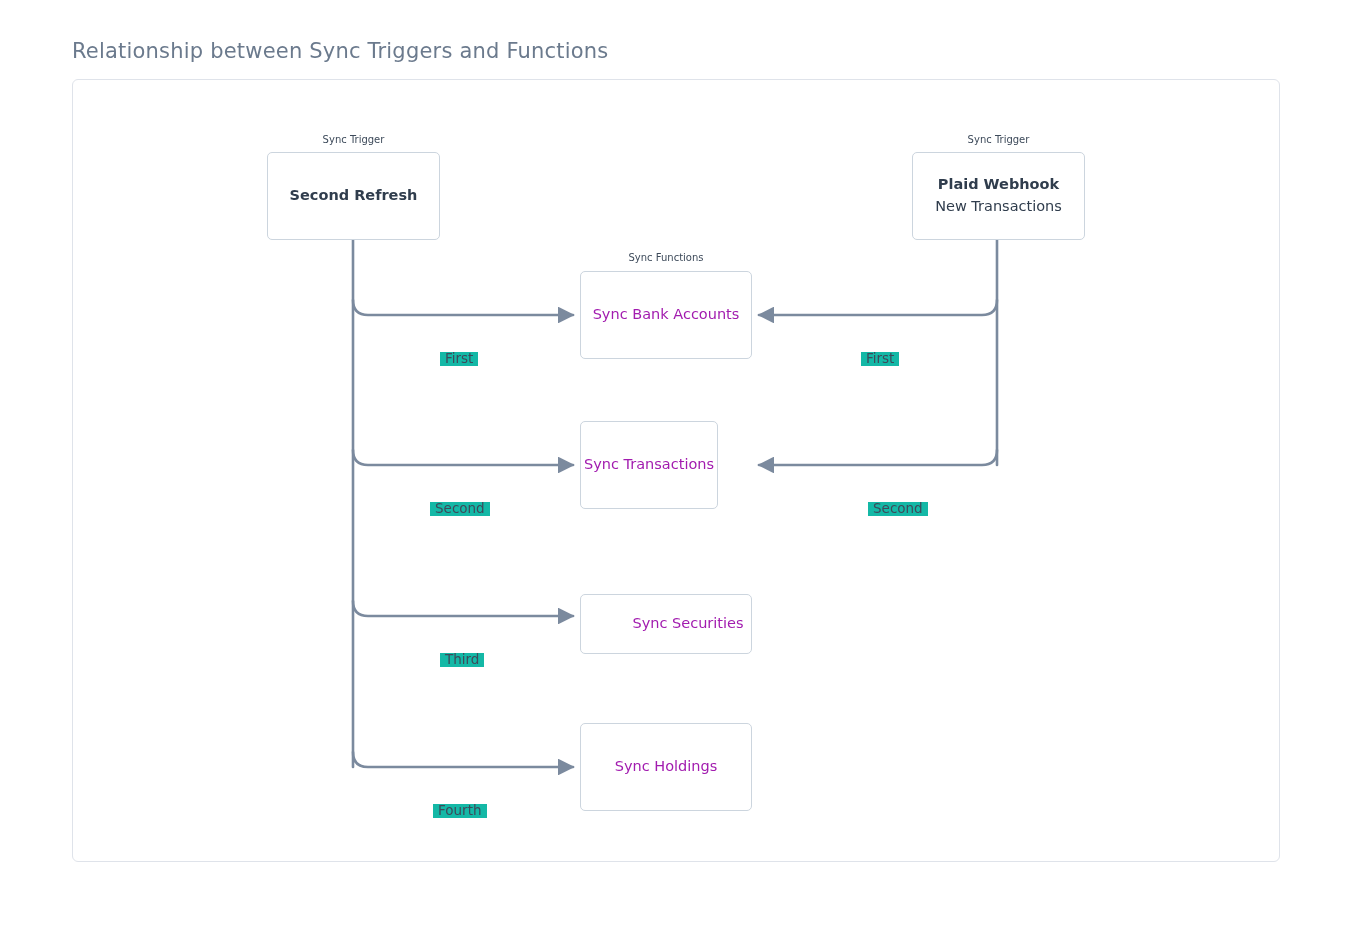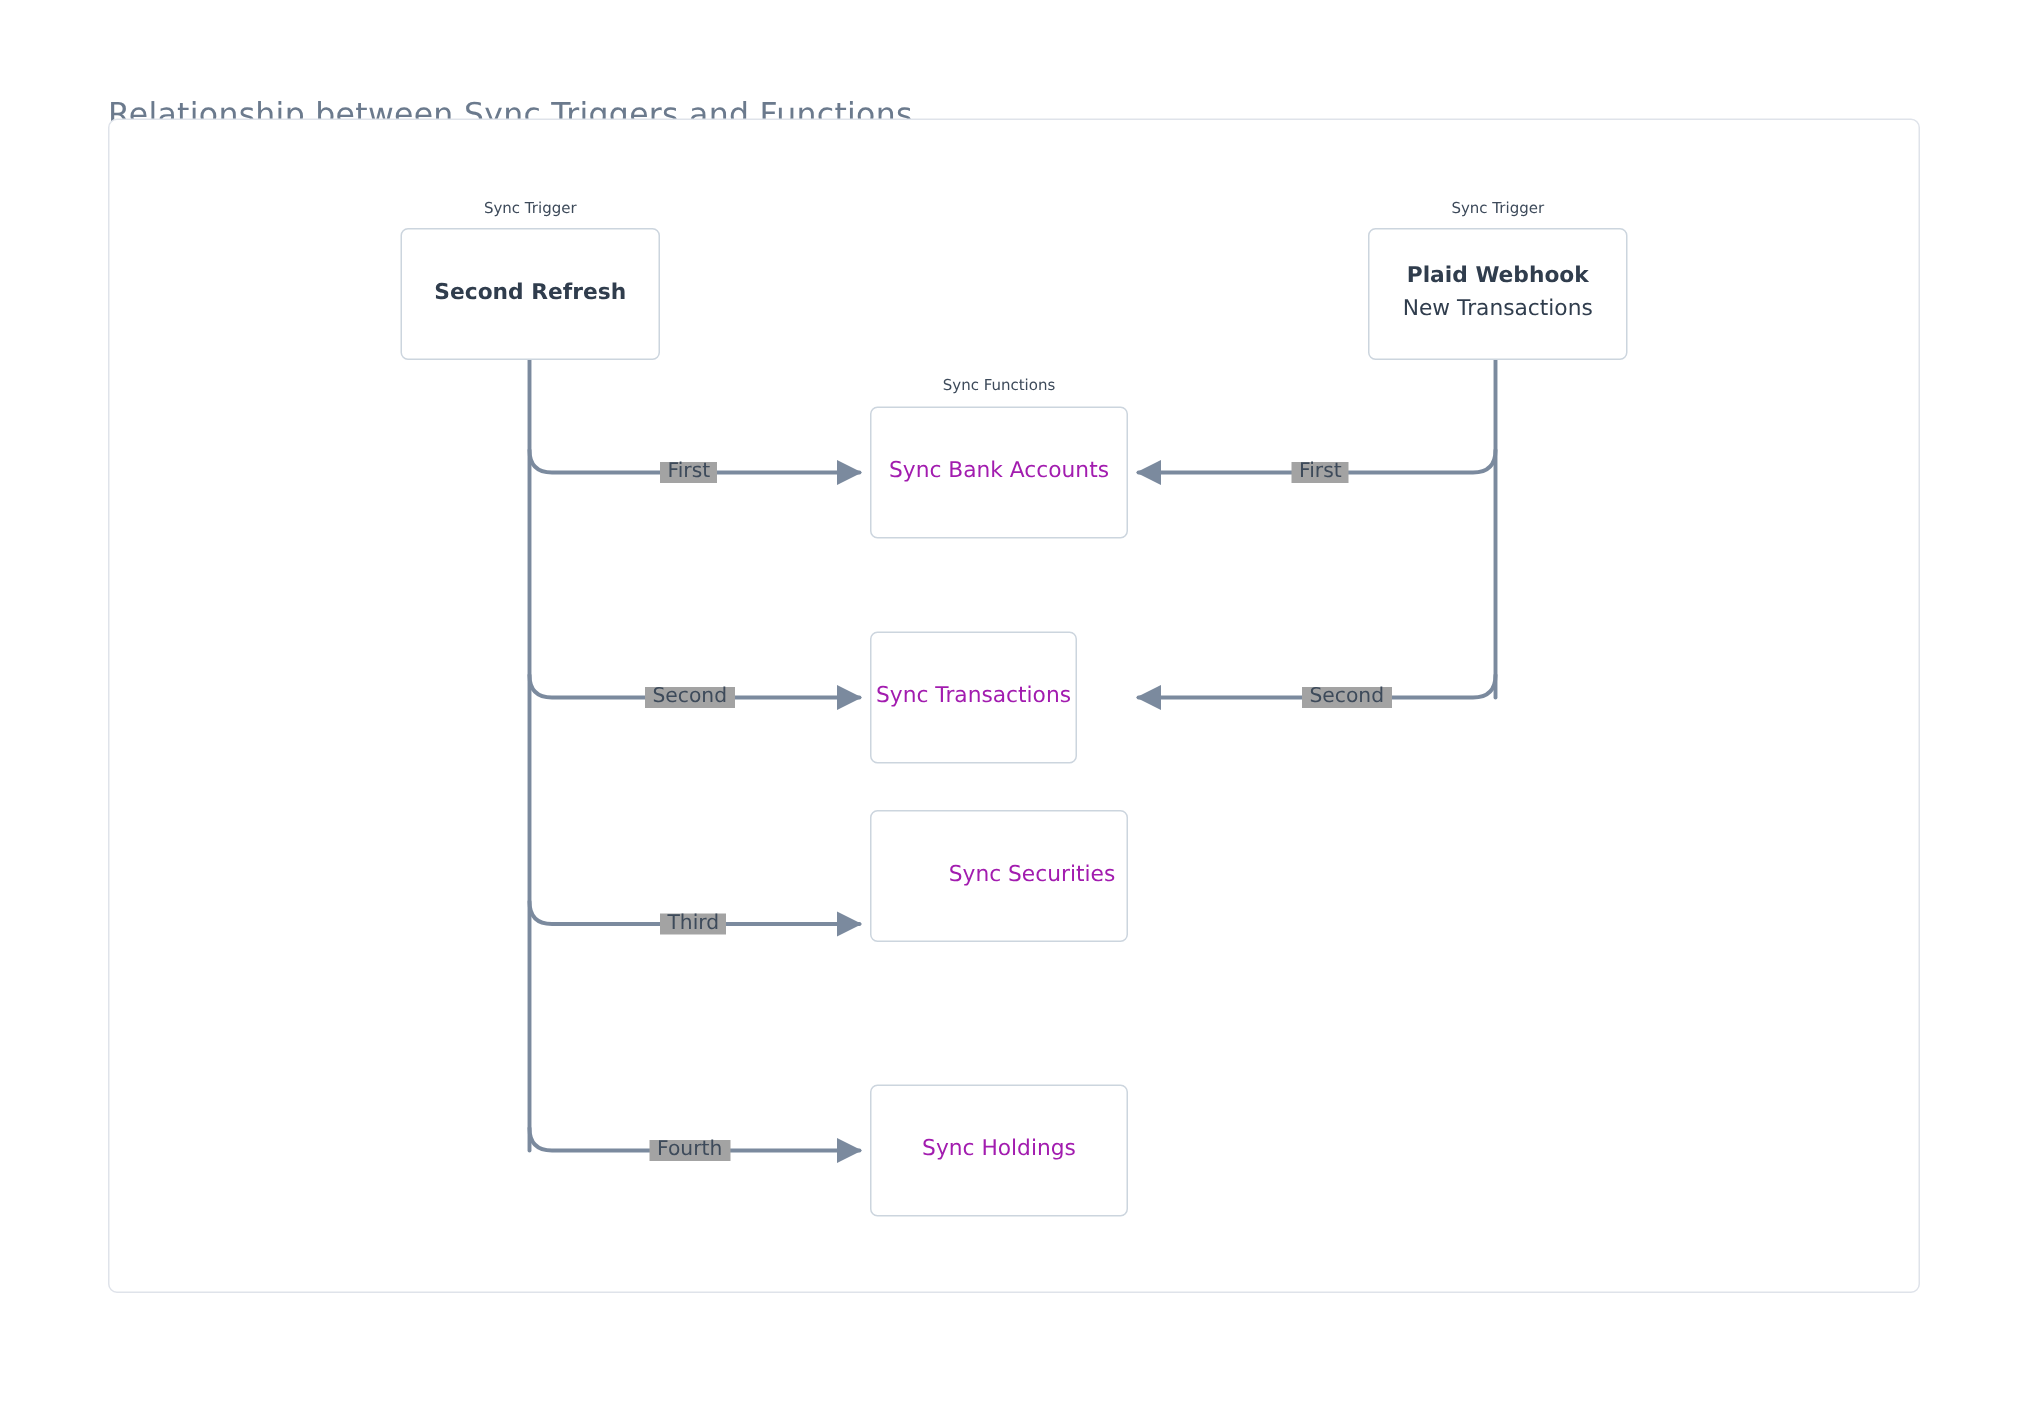--- a/index.html
+++ b/index.html
@@ -11,21 +11,21 @@
     overflow: hidden;
   }
   body {
     font-family: "DejaVu Sans", sans-serif;
     -webkit-font-smoothing: antialiased;
   }
 
   #page-title {
     position: absolute;
     left: 72px;
-    top: 64px;
+    top: 39px;
     font-size: 21px;
     color: #6b7a8d;
     letter-spacing: 0.2px;
     white-space: nowrap;
   }
 
   #diagram-frame {
     position: absolute;
     left: 72px;
     top: 79px;
@@ -87,24 +87,25 @@
     font-size: 10px;
     color: #3d4a5a;
     white-space: nowrap;
     text-align: center;
   }
 
   .edge-label {
     position: absolute;
     font-size: 13.5px;
     color: #3d4a5a;
-    background: #a3a3a3;
+    background: #14b8a6;
     padding: 0 5px;
     white-space: nowrap;
     line-height: 1;
+    margin-top: 44px;
   }
 </style>
 </head>
 <body>
 
 <div id="page-title">Relationship between Sync Triggers and Functions</div>
 
 <div id="diagram-frame"></div>
 
 <svg id="diagram-canvas" viewBox="0 0 1358 942" xmlns="http://www.w3.org/2000/svg">
@@ -146,21 +147,21 @@
 </div>
 
 <div class="node-box" style="left:580px; top:271px; width:172px; height:88px;">
   <div class="node-line-plain">Sync Bank Accounts</div>
 </div>
 
 <div class="node-box" style="left:580px; top:421px; width:138px; height:88px;">
   <div class="node-line-plain">Sync Transactions</div>
 </div>
 
-<div class="node-box" style="left:580px; top:540px; width:172px; height:88px;padding-left:44px;">
+<div class="node-box" style="left:580px; top:594px; width:172px; height:60px;padding-left:44px;">
   <div class="node-line-plain">Sync Securities</div>
 </div>
 
 <div class="node-box" style="left:580px; top:723px; width:172px; height:88px;">
   <div class="node-line-plain">Sync Holdings</div>
 </div>
 
 <div class="edge-label" style="left:440px; top:308px;">First</div>
 
 <div class="edge-label" style="left:430px; top:458px;">Second</div>

